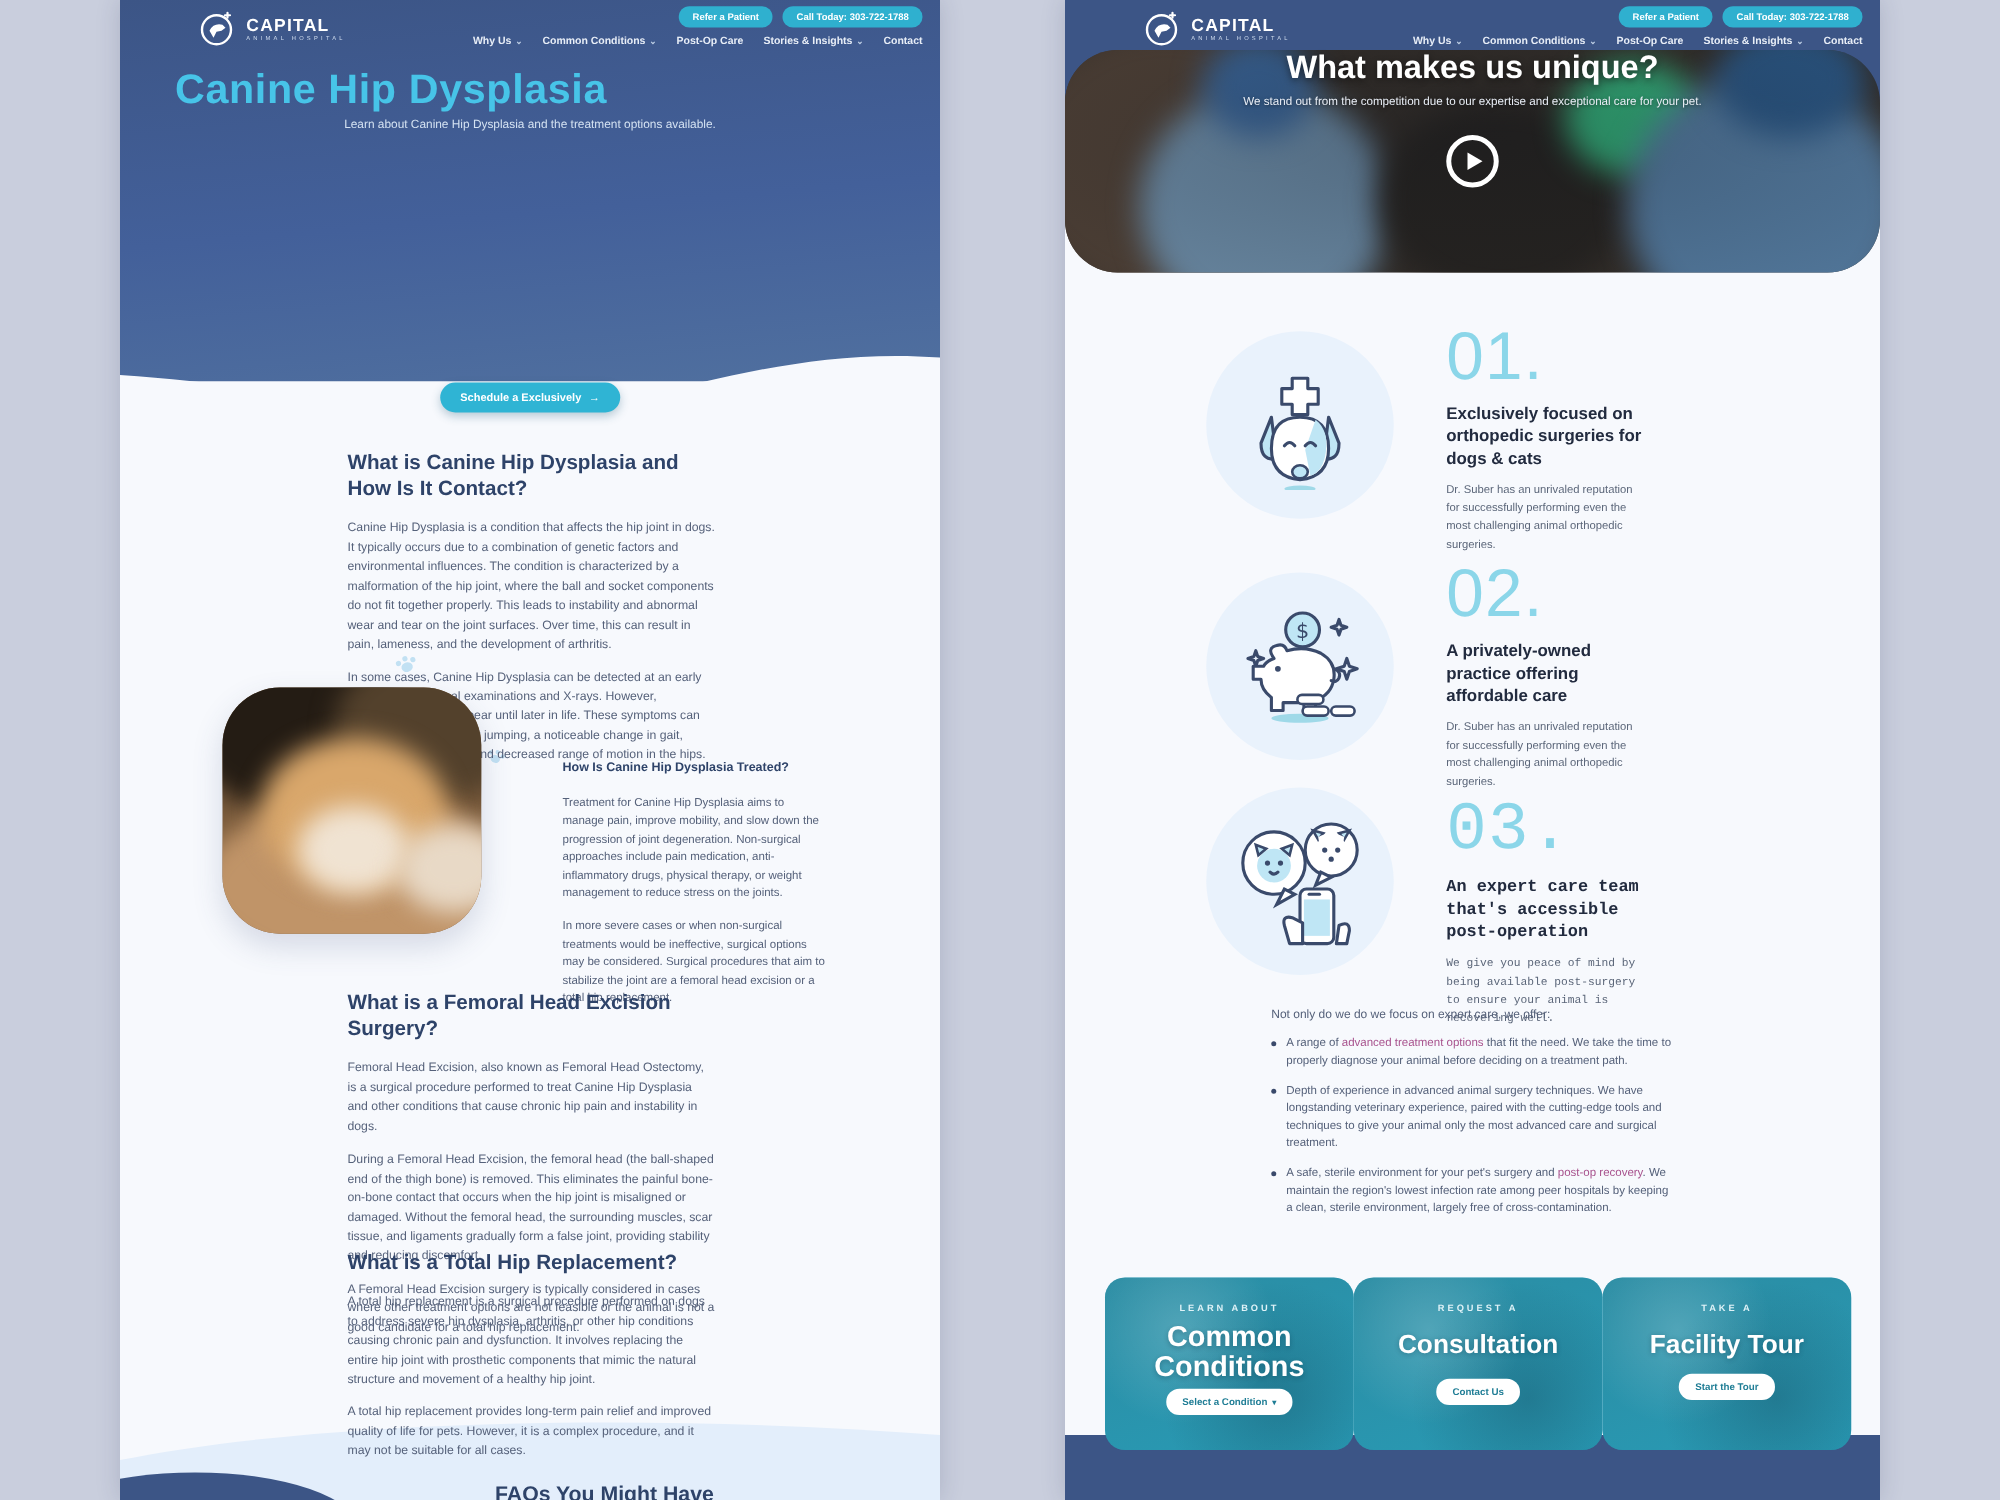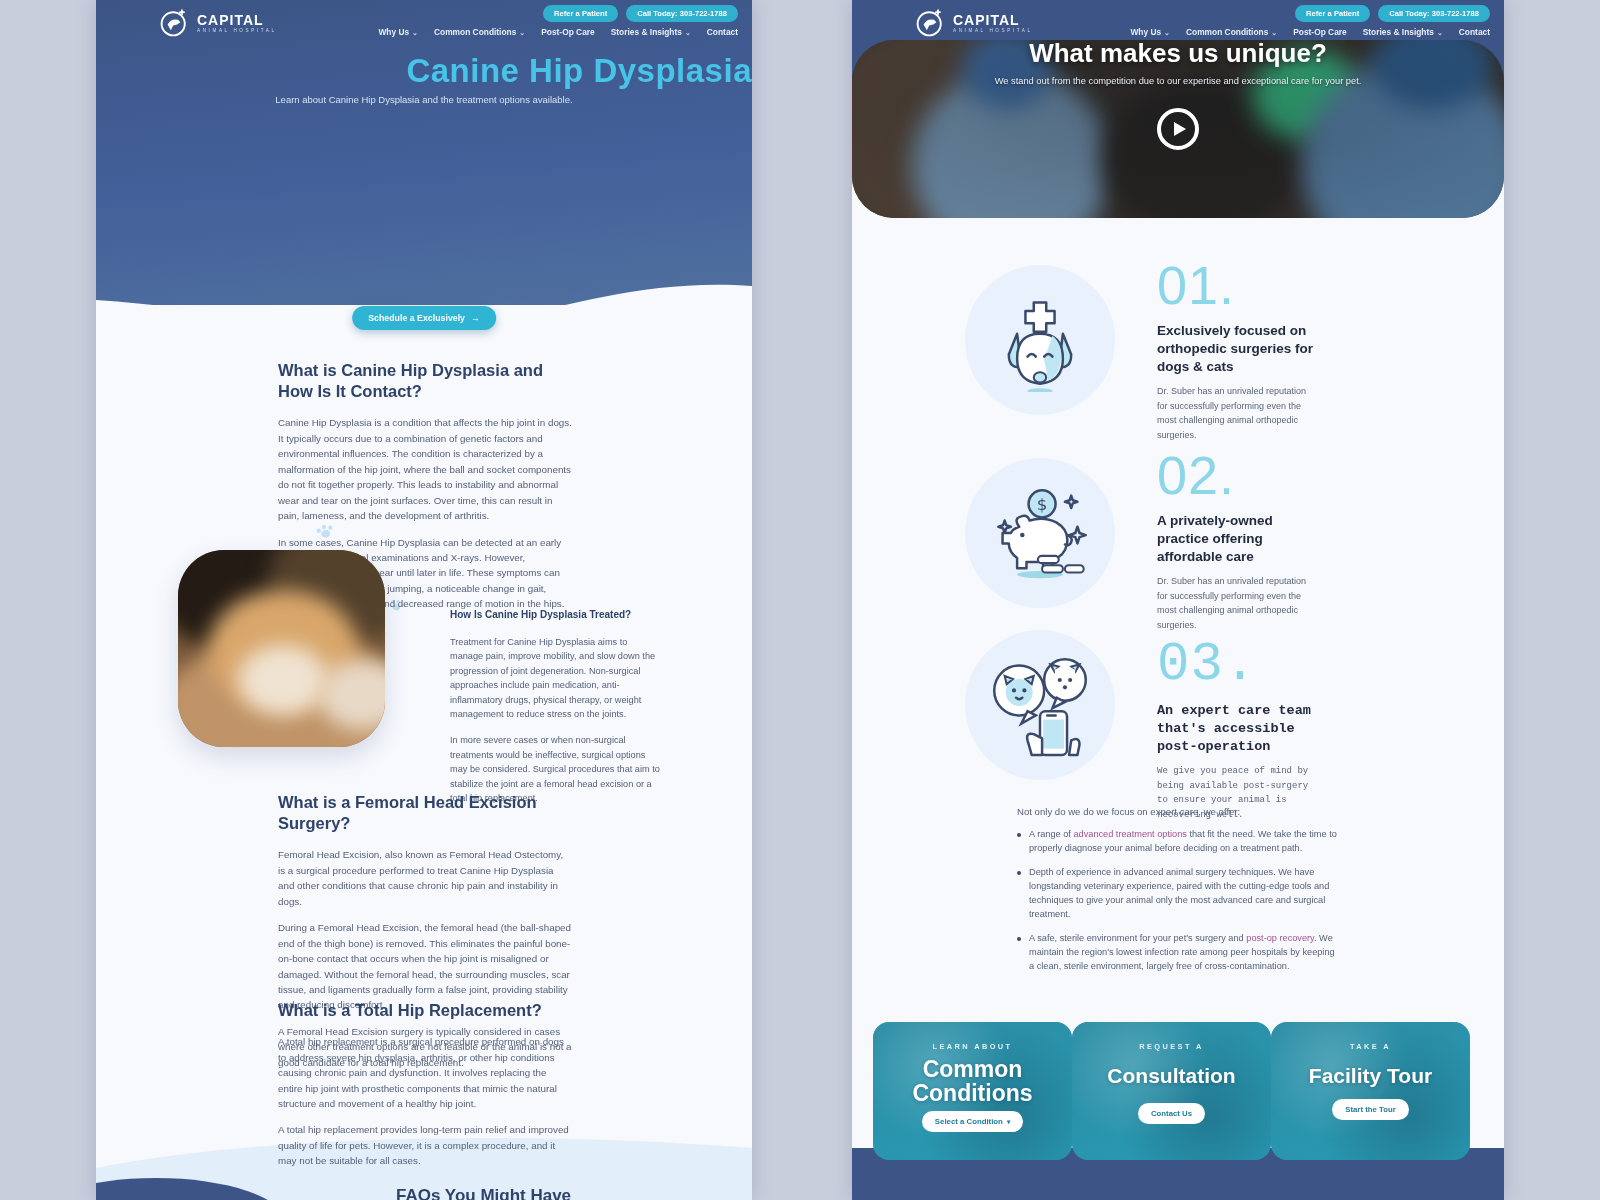--- a/index.html
+++ b/index.html
@@ -20,21 +20,21 @@
   .hdr-right { position:absolute; right:14px; top:5px; display:flex; flex-direction:column; align-items:flex-end; gap:5px; }
   .pill-row { display:flex; gap:8px; }
   .pill { background:#2fb0cf; color:#fff; font-size:7.6px; font-weight:bold; padding:4px 11px; border-radius:999px; border:none; cursor:pointer; white-space:nowrap; }
   .nav-row { display:flex; gap:16px; align-items:center; }
   .nav-link { color:#e8eef7; font-size:8.4px; font-weight:bold; text-decoration:none; cursor:pointer; white-space:nowrap; }
   .nav-link .crt { font-size:7px; margin-left:3px; color:#bfd0e6; }
 
   
   .heroL-bg { position:absolute; left:0; top:0; width:656px; height:305px; background:linear-gradient(175deg,#3c5586 0%, #43609a 55%, #50709f 100%); }
   .heroL-wave { position:absolute; left:0; top:248px; width:656px; height:110px; z-index:2; }
-  .heroL-title { position:absolute; left:0; top:52px; width:100%; text-align:right; font-size:33px; font-weight:bold; color:#47c4e8; letter-spacing:.5px; z-index:3; }
+  .heroL-title { position:absolute; left:0; top:52px; width:100%; text-align:left; font-size:33px; font-weight:bold; color:#47c4e8; letter-spacing:.5px; z-index:3;padding-left:44px; }
   .heroL-sub { position:absolute; left:0; top:94px; width:100%; text-align:center; font-size:9.5px; color:#d4e2f2; z-index:3; }
   .hero-pill { position:absolute; left:76px; top:108px; width:492px; height:200px; border-radius:100px; overflow:hidden; z-index:4; background:#8d98a6; }
   .hero-pill .ph { position:absolute; border-radius:50%; filter:blur(14px); }
   .playwrap { position:absolute; left:0; top:64px; width:100%; text-align:center; z-index:5; }
   .playbtn { width:46px; height:46px; border-radius:50%; background:#fff; border:none; cursor:pointer; display:inline-flex; align-items:center; justify-content:center; box-shadow:0 2px 8px rgba(0,0,0,.35); }
   .playbtn .tri { width:0; height:0; border-left:13px solid #2b3550; border-top:8px solid transparent; border-bottom:8px solid transparent; margin-left:4px; }
   .playlbl { margin-top:8px; color:#fff; font-size:7.6px; font-weight:bold; letter-spacing:.5px; text-shadow:0 1px 3px rgba(0,0,0,.5); }
   .cta { position:absolute; left:50%; transform:translateX(-50%); top:306px; z-index:6; background:#2fb4d4; color:#fff; font-size:8.8px; font-weight:bold; border:none; border-radius:999px; padding:7px 16px; cursor:pointer; box-shadow:0 3px 8px rgba(30,90,120,.3); }
   .cta .arr { margin-left:6px; }
 
@@ -70,21 +70,21 @@
   .treat { position:absolute; left:165px; top:806px; width:322px; z-index:2; }
   .treat h2 { color:#2e4369; font-size:16px; line-height:1.3; font-weight:bold; margin-bottom:11px; }
   .treat .intro { color:#55617a; font-size:9.6px; margin-bottom:10px; }
   .treat ul { list-style:none; }
   .treat li { position:relative; padding-left:12px; color:#55617a; font-size:9.2px; line-height:1.55; margin-bottom:9px; }
   .treat li::before { content:""; position:absolute; left:0; top:6px; width:4px; height:4px; border-radius:50%; background:#3a4a6b; }
   .tlink { color:#a8538e; cursor:pointer; }
 
   
   .footer-navy { position:absolute; left:0; top:1148px; width:100%; height:52px; background:#3c5586; z-index:1; }
-  .cards { position:absolute; left:21px; top:1022px; width:620px; display:flex; gap:0; z-index:4; }
+  .cards { position:absolute; left:32px; top:1022px; width:620px; display:flex; gap:0; z-index:4; }
   .card { position:relative; width:199px; height:138px; border-radius:16px; background:#2a9cb7; overflow:hidden; color:#fff; text-align:center; cursor:pointer; }
   .card::before { content:""; position:absolute; inset:0; background:
       radial-gradient(circle at 30% 30%, rgba(255,255,255,.18), transparent 45%),
       radial-gradient(circle at 70% 70%, rgba(20,70,90,.35), transparent 55%),
       linear-gradient(160deg, rgba(43,130,150,.6), rgba(36,150,175,.25)); }
   .card > * { position:relative; }
   .card .eyebrow { margin-top:20px; font-size:7.4px; letter-spacing:2.4px; color:#dff2f7; font-weight:bold; }
   .card .cttl { margin-top:6px; font-size:21px; font-weight:bold; line-height:1.05; text-shadow:0 1px 4px rgba(0,40,60,.3); }
   .card .cbtn { margin-top:12px; display:inline-block; background:#fff; color:#1f7d95; font-size:7.8px; font-weight:bold; padding:6px 13px; border-radius:999px; border:none; cursor:pointer; }
   .card .cbtn .crt { font-size:6.5px; margin-left:4px; }

